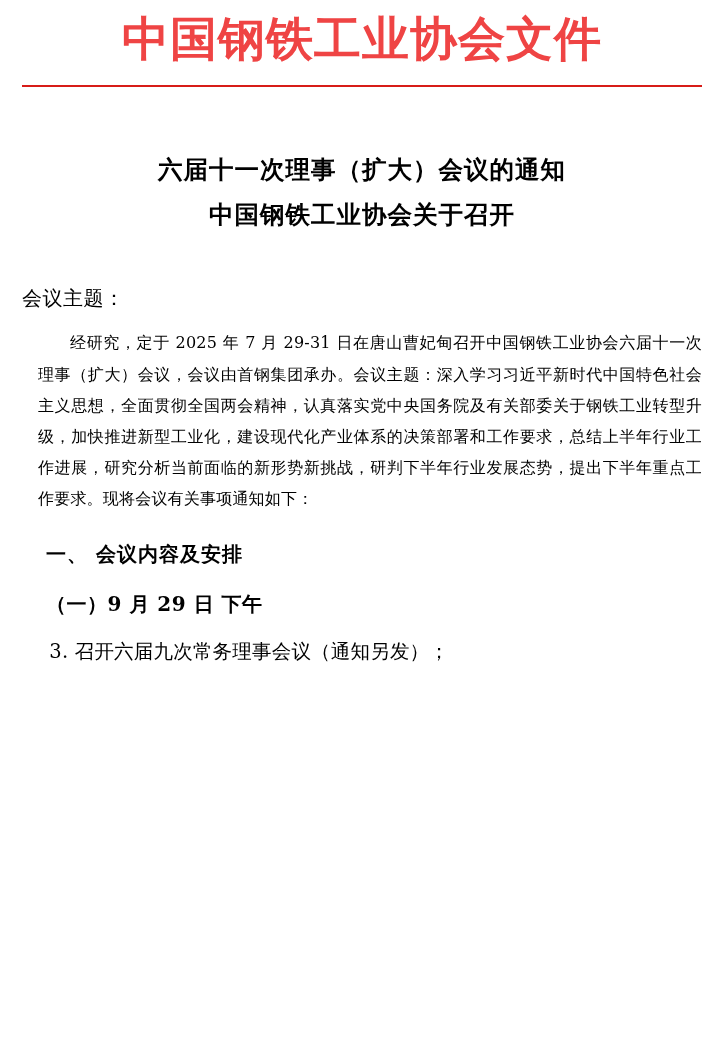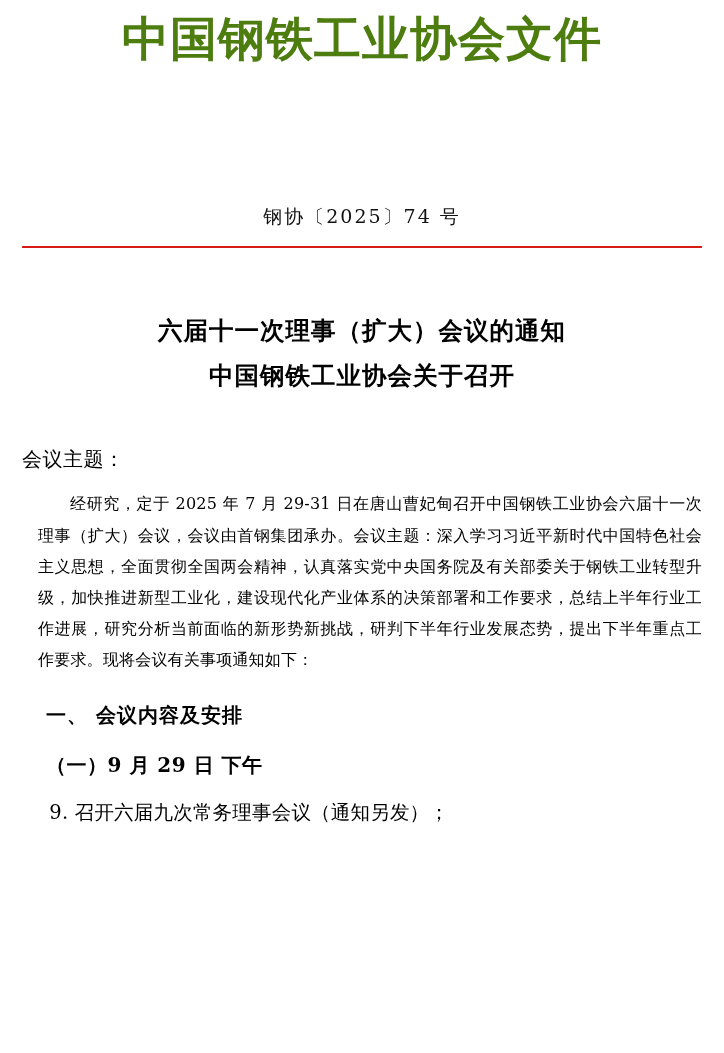--- a/index.html
+++ b/index.html
@@ -19,21 +19,21 @@
     width: 724px;
     height: 1053px;
     box-sizing: border-box;
     padding: 0 22px;
   }
   .doc-header {
     text-align: center;
     margin-top: 10px;
   }
   .doc-header-title {
-    color: #4d7c0f;
+    color: #ef4444;
     font-family: "DejaVu Serif", "Liberation Serif", serif;
     font-weight: bold;
     font-size: 47px;
     letter-spacing: 1px;
     line-height: 1.25;
     white-space: nowrap;
   }
   .doc-number-wrap {
     text-align: center;
     margin-top: 135px;
@@ -102,34 +102,31 @@
 </style>
 </head>
 <body>
 
 <div class="page">
 
   <div class="doc-header">
     <div class="doc-header-title">中国钢铁工业协会文件</div>
   </div>
 
-  <div class="doc-number-wrap">
-    <span class="doc-number">钢协〔2025〕74 号</span>
-  </div>
 
   <div class="red-rule"></div>
 
   <div class="title-block">
     <span class="title-line">六届十一次理事（扩大）会议的通知</span>
     <span class="title-line">中国钢铁工业协会关于召开</span>
   </div>
 
   <div class="salutation">会议主题：</div>
 
   <div class="body-para">经研究，定于 2025 年 7 月 29-31 日在唐山曹妃甸召开中国钢铁工业协会六届十一次理事（扩大）会议，会议由首钢集团承办。会议主题：深入学习习近平新时代中国特色社会主义思想，全面贯彻全国两会精神，认真落实党中央国务院及有关部委关于钢铁工业转型升级，加快推进新型工业化，建设现代化产业体系的决策部署和工作要求，总结上半年行业工作进展，研究分析当前面临的新形势新挑战，研判下半年行业发展态势，提出下半年重点工作要求。现将会议有关事项通知如下：</div>
 
   <div class="section-heading">一、 会议内容及安排</div>
 
   <div class="sub-heading">（一）9 月 29 日 下午</div>
 
-  <div class="list-item">9. 召开六届九次常务理事会议（通知另发）；</div>
+  <div class="list-item">3. 召开六届九次常务理事会议（通知另发）；</div>
 
 </div>
 
 </body></html>

